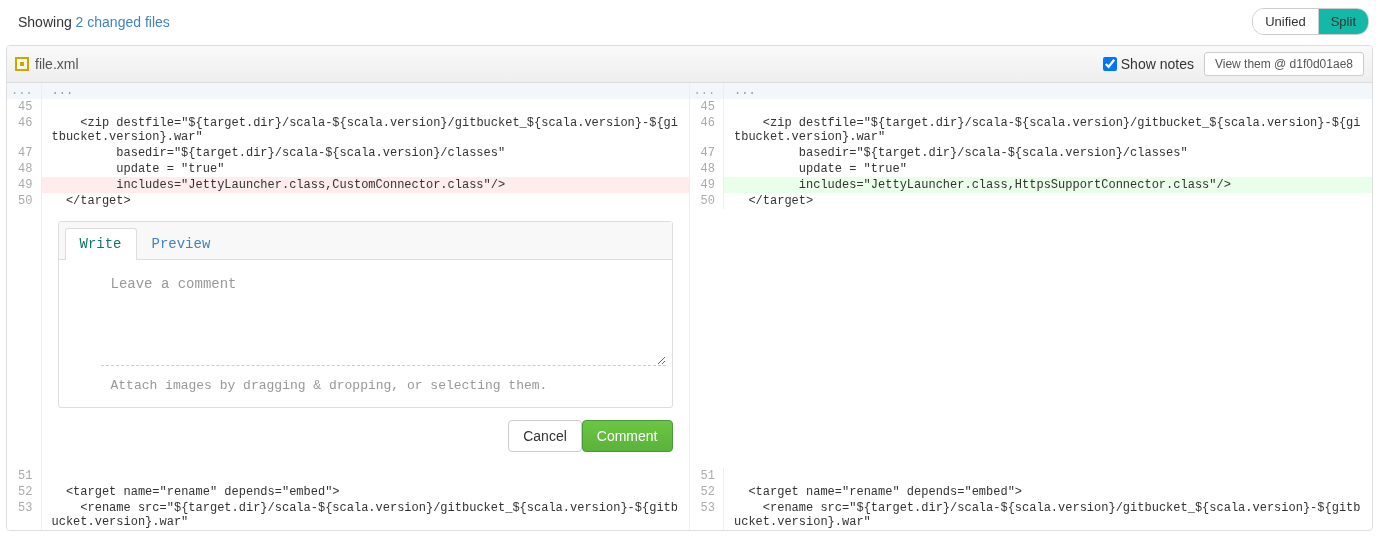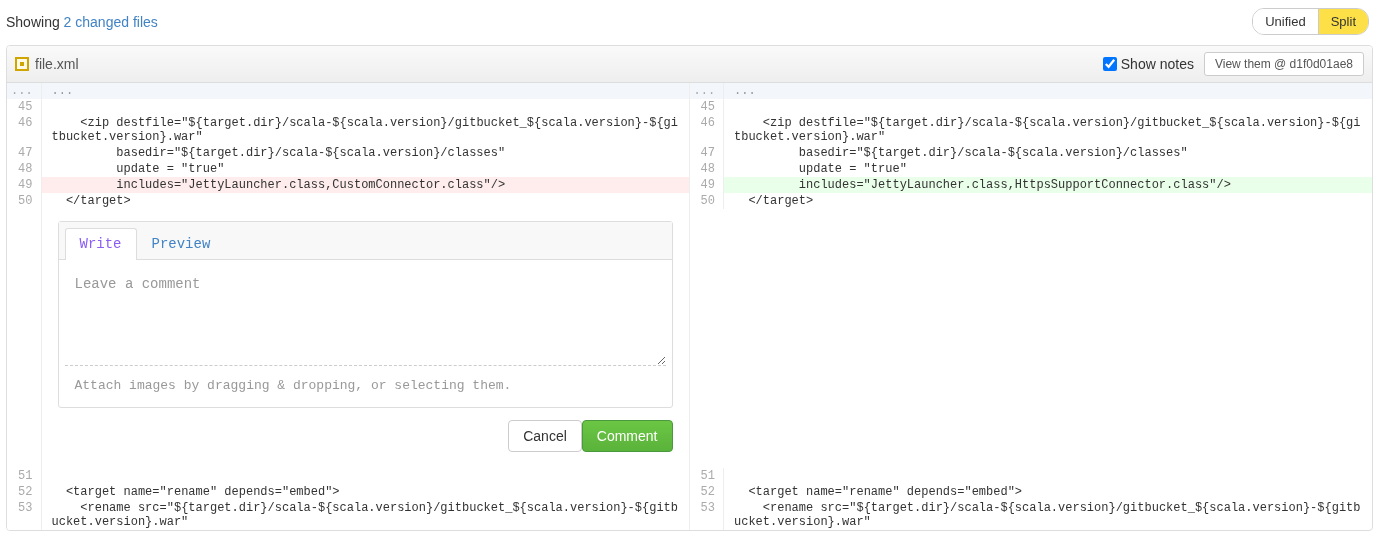--- a/index.html
+++ b/index.html
@@ -1,22 +1,22 @@
 <!DOCTYPE html>
 <html><head>
 <meta charset="utf-8">
 <style>
 * { box-sizing: border-box; margin: 0; padding: 0; }
 body { font-family: -apple-system, BlinkMacSystemFont, "Segoe UI", Helvetica, Arial, sans-serif; font-size: 13px; color: #333; background: #fff; }
-.header-row { display: flex; justify-content: space-between; align-items: center; padding: 8px 10px 10px 6px; }
+.header-row { display: flex; justify-content: space-between; align-items: center; padding: 8px 10px 10px 18px; }
 .showing { font-size: 14px; color: #333; }
 .showing a { color: #4183c4; text-decoration: none; }
 .view-toggle { display: flex; border: 1px solid #ccc; border-radius: 12px; overflow: hidden; }
 .view-toggle button { background: #fff; border: none; padding: 5px 12px; font-size: 13px; cursor: pointer; color: #333; }
-.view-toggle button.active { background: #fde047; }
+.view-toggle button.active { background: #14b8a6; }
 .view-toggle button:first-child { border-right: 1px solid #ccc; }
 .file-box { margin: 0 6px; border: 1px solid #ddd; border-radius: 4px; overflow: hidden; }
 .file-header { display: flex; justify-content: space-between; align-items: center; background: linear-gradient(#fafafa, #eee); border-bottom: 1px solid #ddd; padding: 6px 8px; }
 .file-left { display: flex; align-items: center; gap: 6px; }
 .file-icon { width: 14px; height: 14px; border: 2px solid #d0a500; background: #fffbe6; display: inline-block; position: relative; }
 .file-icon::after { content: ""; position: absolute; top: 3px; left: 3px; width: 4px; height: 4px; background: #d0a500; }
 .file-name { font-size: 14px; color: #555; }
 .file-right { display: flex; gap: 10px; }
 .show-notes { font-size: 14px; color: #333; display: flex; align-items: center; gap: 4px; }
 .show-notes input { width: 14px; height: 14px; }
@@ -31,29 +31,29 @@
 .addition .code { background: #eaffea; }
 .deletion .lineno { background: #fff; }
 .addition .lineno { background: #fff; }
 .split-wrap { display: flex; }
 .split-half { width: 50%; border-right: 1px solid #eee; }
 .split-half:last-child { border-right: none; }
 .comment-block { padding: 12px 16px; }
 .comment-box { border: 1px solid #ddd; border-radius: 3px; background: #fff; }
 .tabs { display: flex; border-bottom: 1px solid #ddd; background: #f8f8f8; padding: 6px 6px 0 6px; gap: 0; }
 .tab { padding: 7px 14px; border: 1px solid transparent; border-bottom: none; font-size: 14px; cursor: pointer; color: #4183c4; border-radius: 3px 3px 0 0; }
-.tab.active { background: #fff; border-color: #ddd; color: #8b5cf6; margin-bottom: -1px; }
+.tab.active { background: #fff; border-color: #ddd; color: #0f766e; margin-bottom: -1px; }
 .comment-textarea { width: 100%; min-height: 100px; border: none; border-bottom: 1px dashed #ccc; padding: 10px; font-size: 14px; font-family: inherit; resize: vertical; outline: none; color: #333; }
 .comment-textarea::placeholder { color: #999; }
 .attach-hint { padding: 8px 10px; color: #999; font-size: 13px; }
 .comment-actions { display: flex; justify-content: flex-end; padding: 12px 0 4px 0; }
 .btn { padding: 7px 14px; border-radius: 4px; font-size: 14px; cursor: pointer; border: 1px solid #ccc; }
 .btn-cancel { background: #fff; color: #333; }
 .btn-comment { background: linear-gradient(#6cc644, #5ab33a); color: #fff; border-color: #4a993e; }
-.inner-pad { padding: 6px; }
+.inner-pad { padding: 6px; margin-left: 36px; }
 </style>
 </head>
 <body>
 
 <div class="header-row">
   <div class="showing">
     <span>Showing </span><a href="#">2 changed files</a>
   </div>
   <div class="view-toggle">
     <button>Unified</button>

